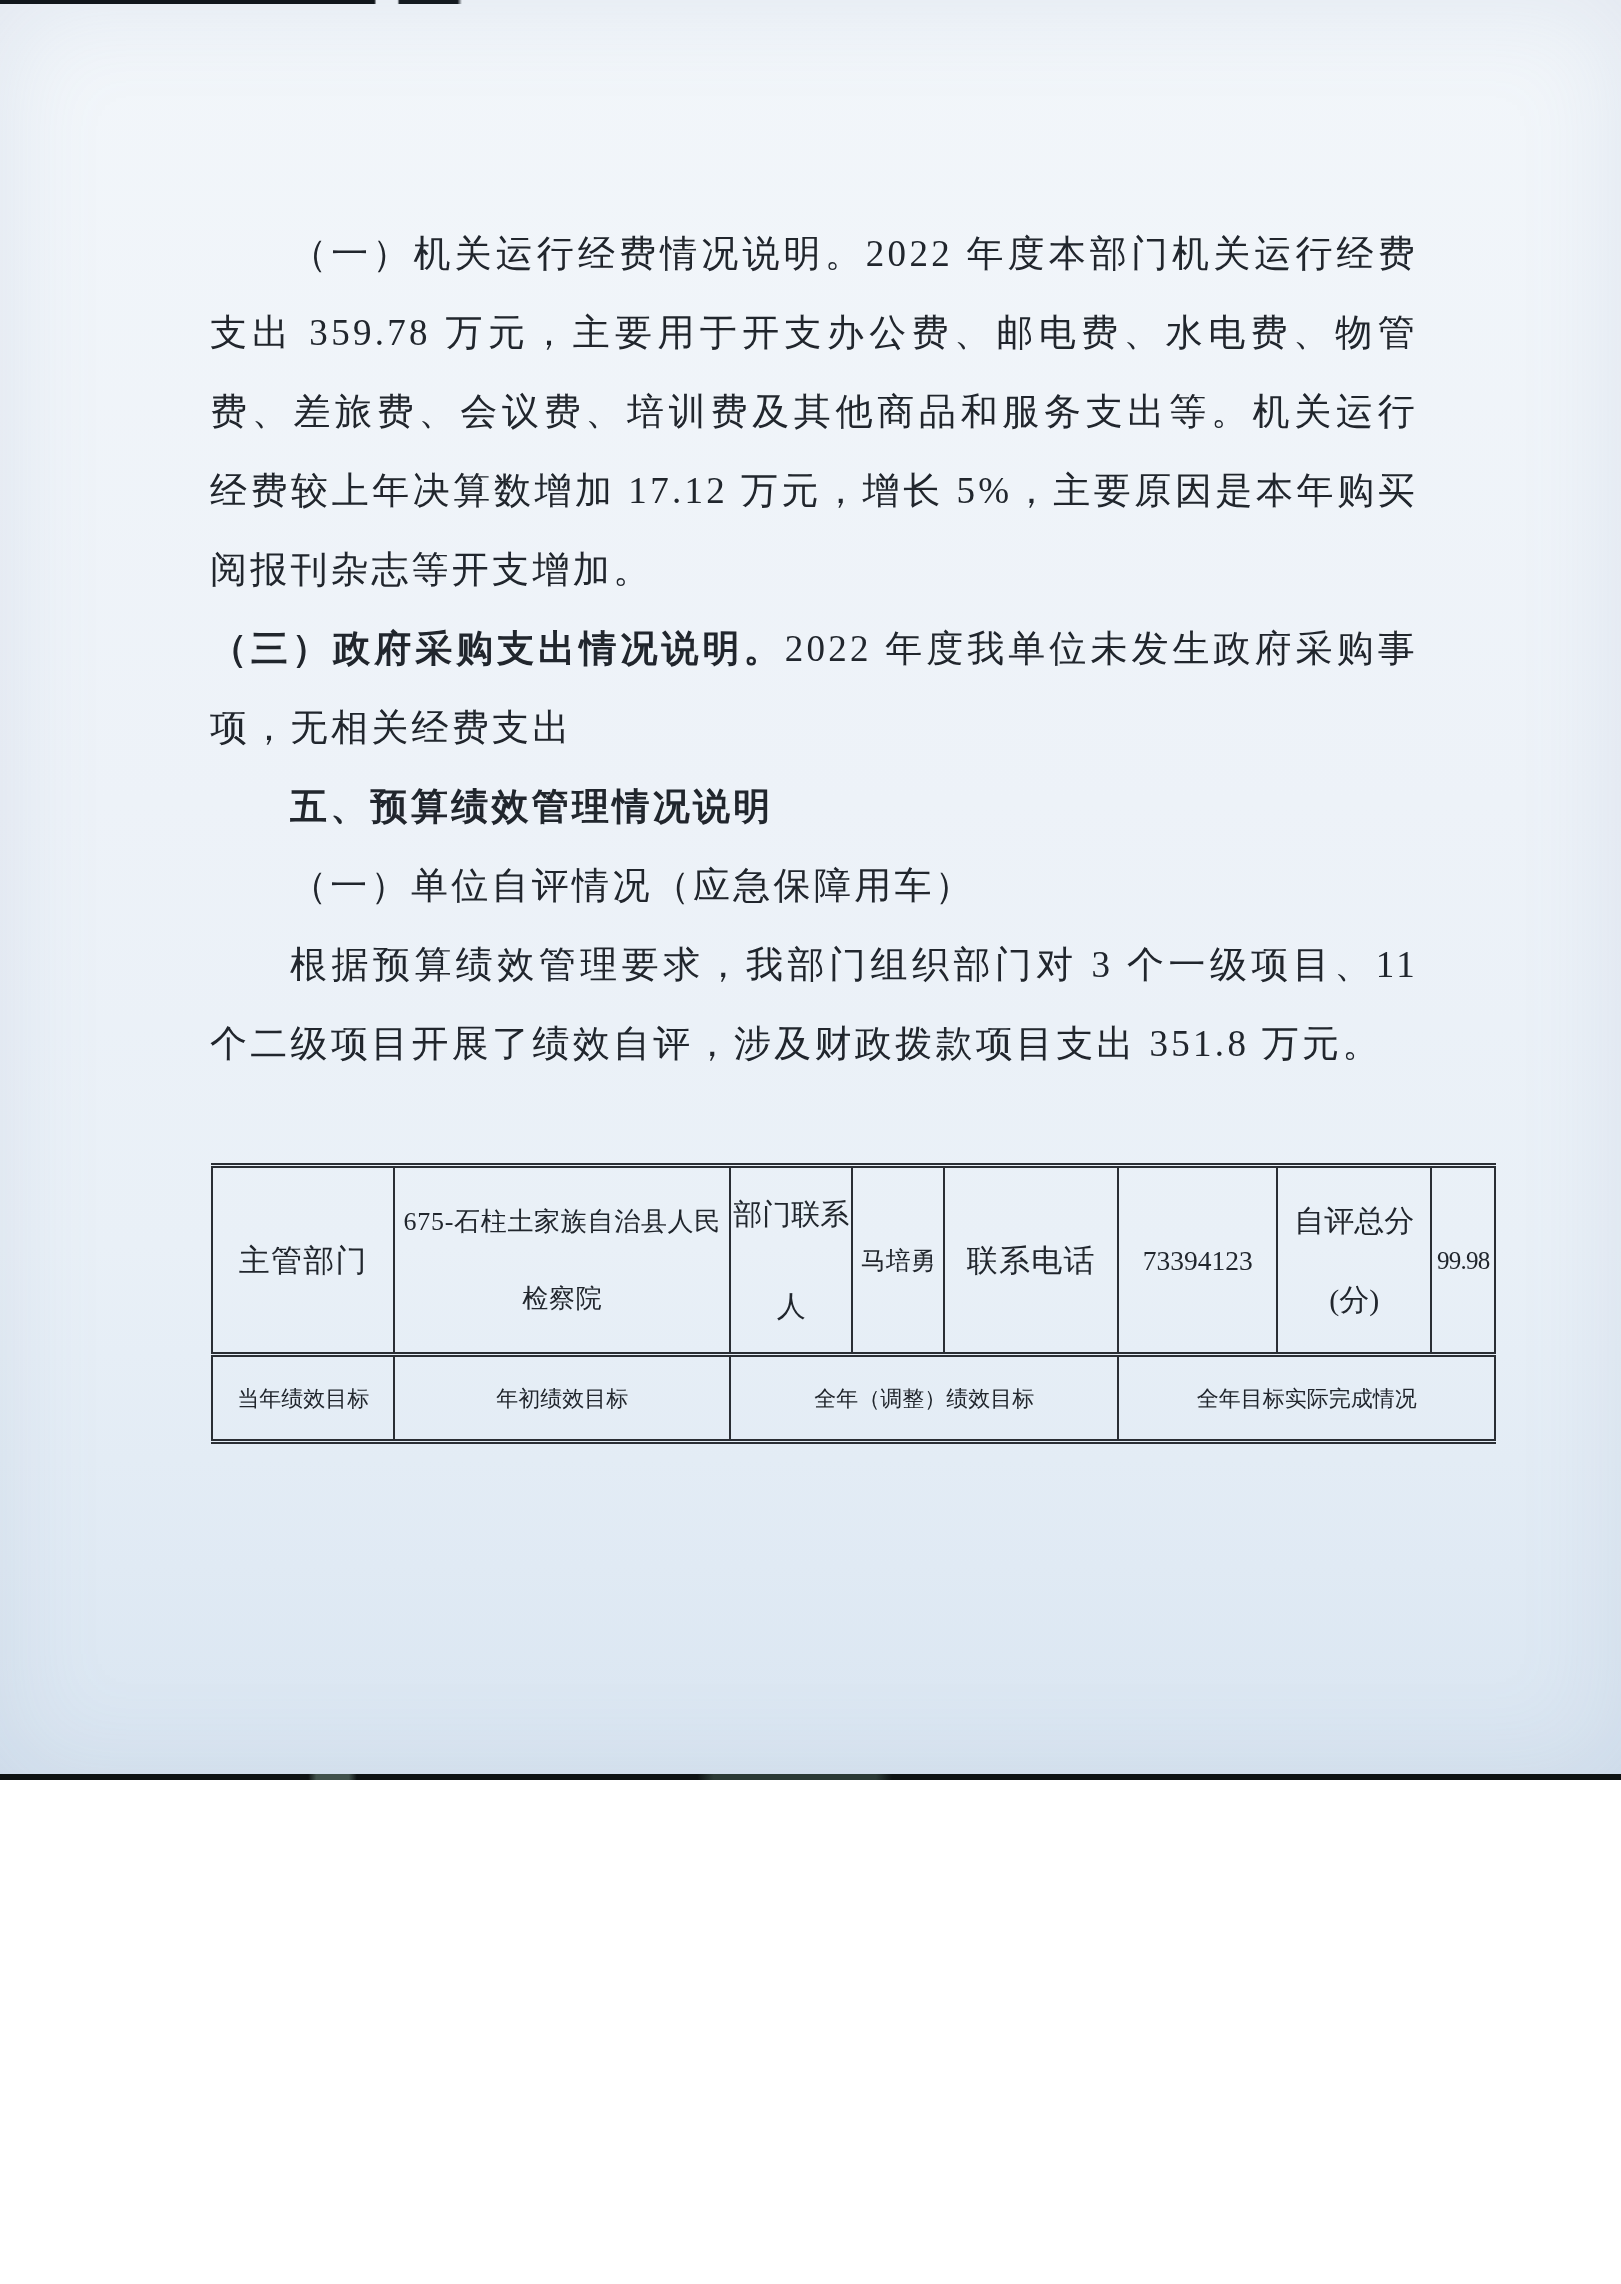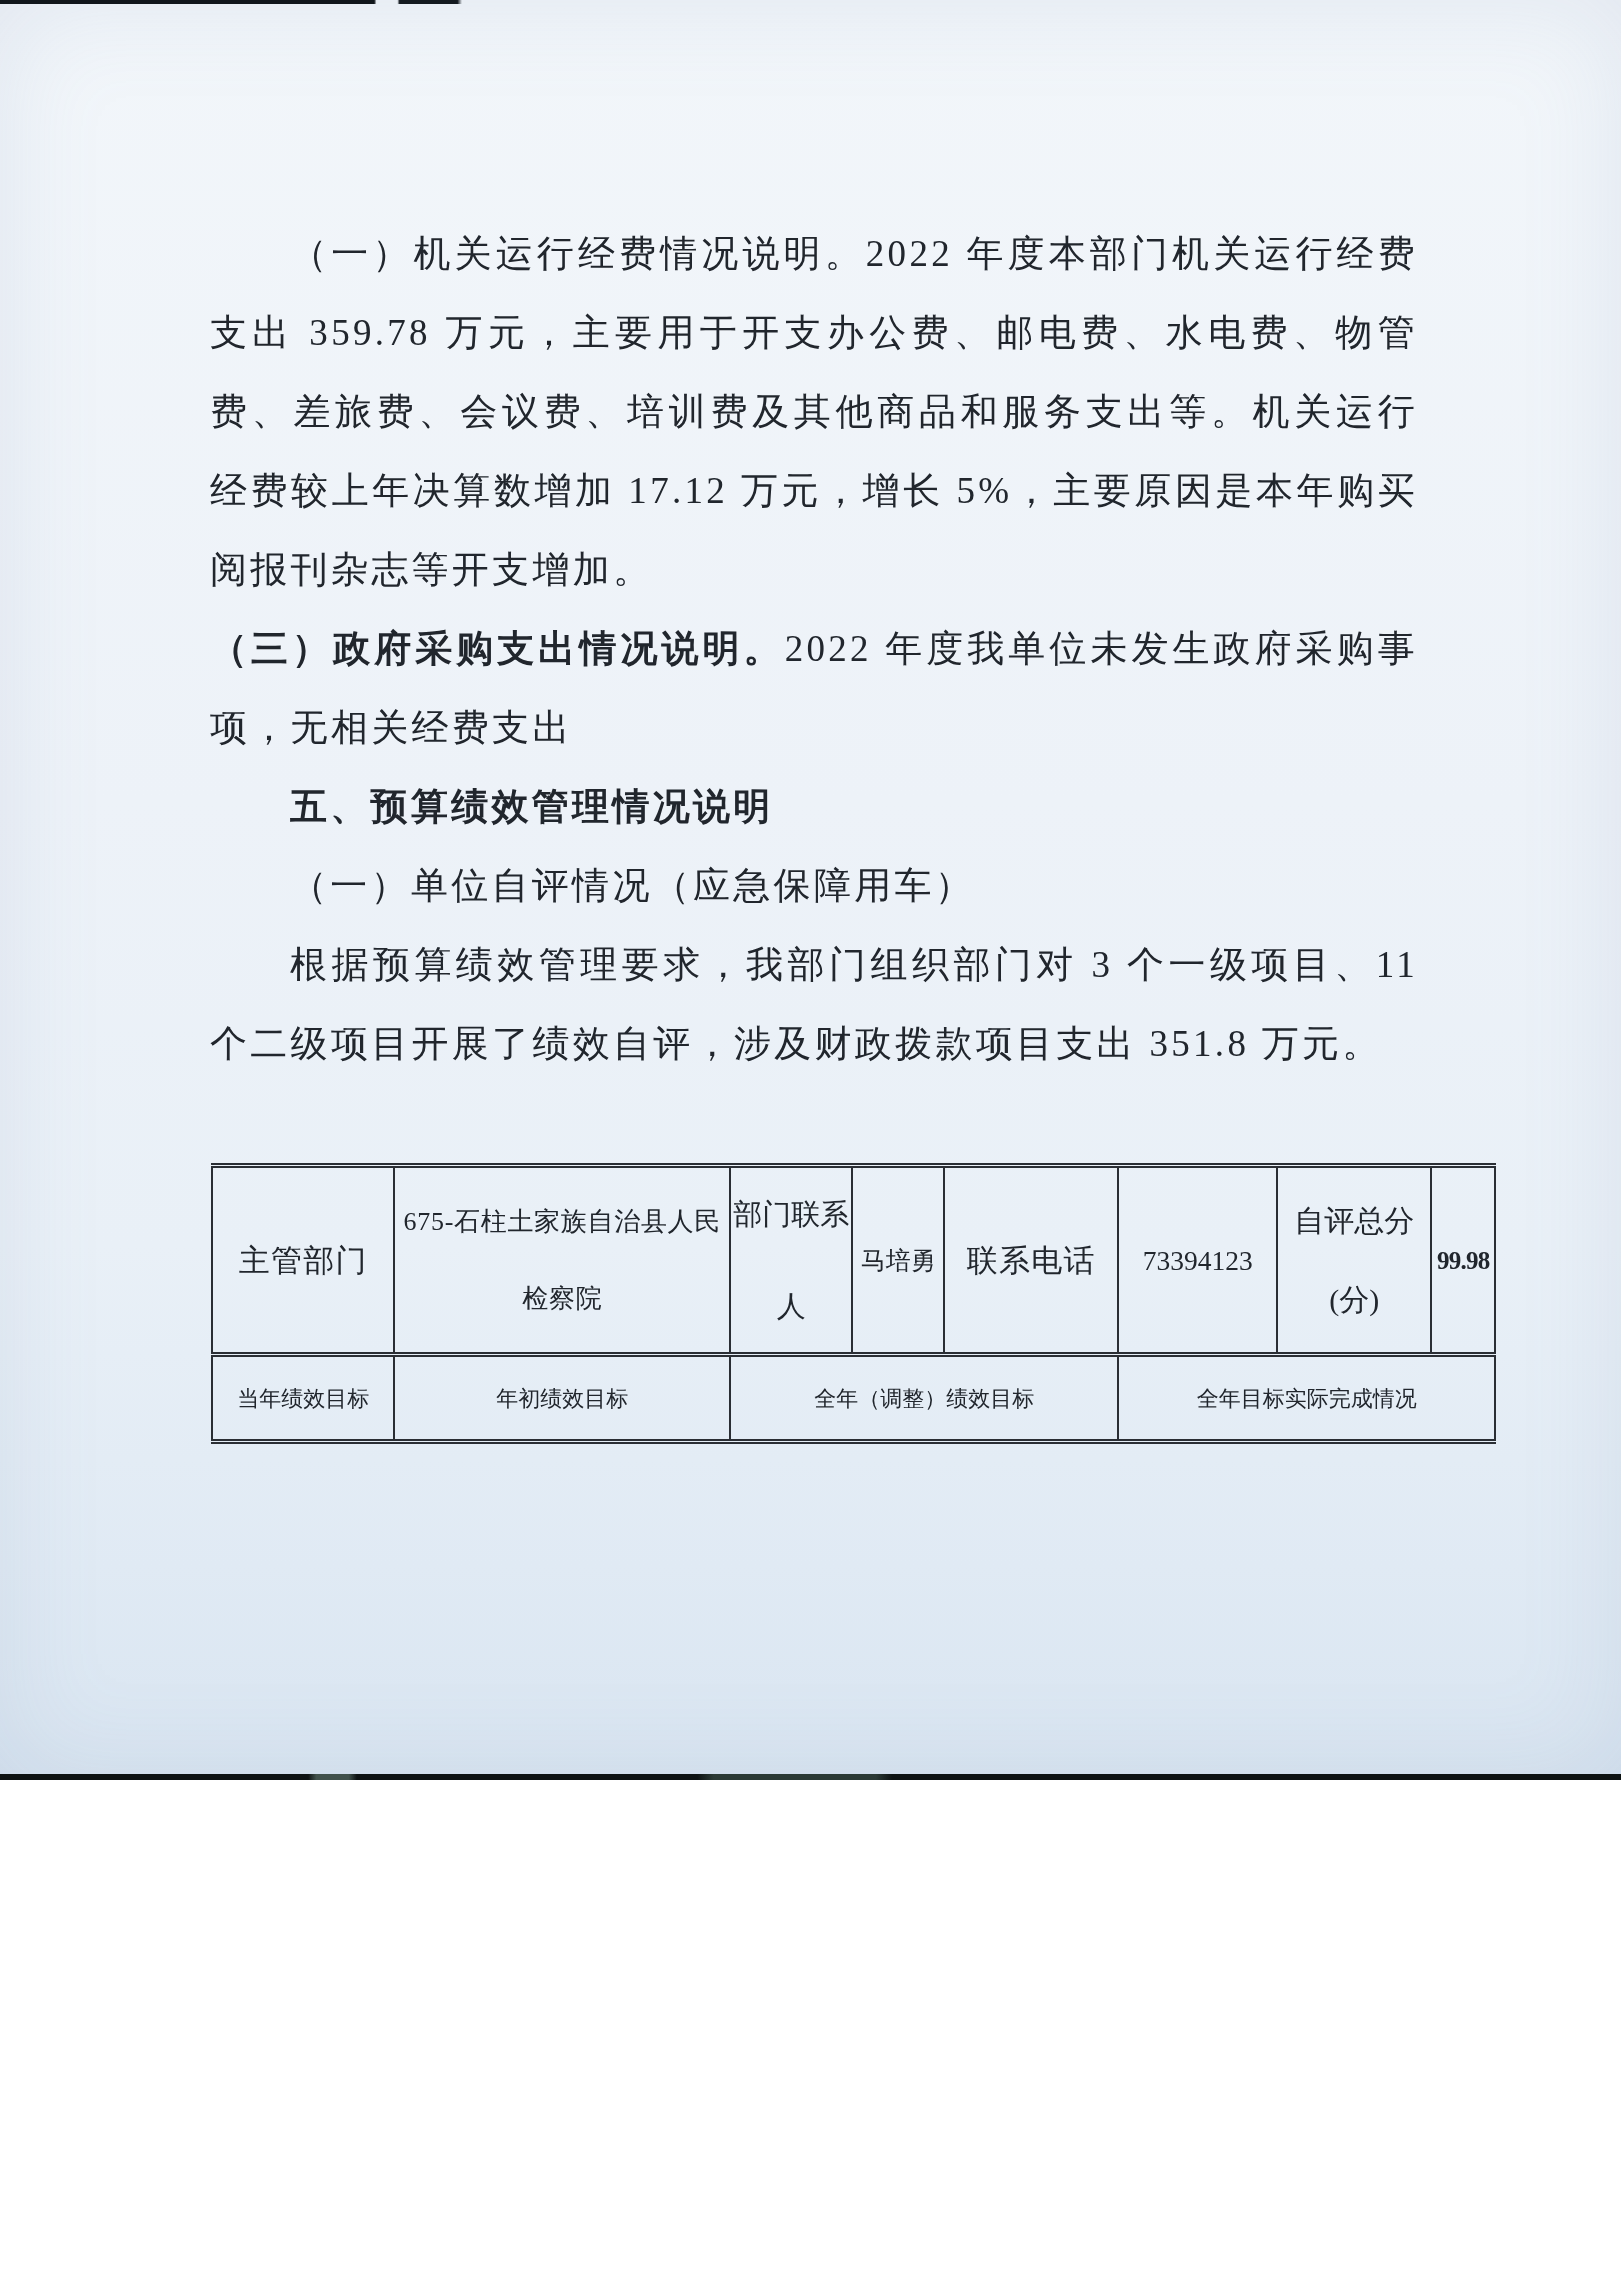--- a/index.html
+++ b/index.html
@@ -57,21 +57,21 @@
   }
   tr.r1 td { height: 151px; border-top: 5.9px double #2a2e34; border-bottom: 5.9px double #2a2e34; }
   tr.r2 td { height: 82px; border-bottom: 5.9px double #2a2e34; }
   .th { font-weight: normal; font-size: 31px; letter-spacing: 1.3px; line-height: 79px; }
   .th-contact { font-size: 29px; letter-spacing: 0; line-height: 92px; }
   .th-score { font-size: 30px; letter-spacing: 0; margin-top: 9px; }
   tr.r2 .th { font-size: 22px; letter-spacing: 0; }
   .val { font-size: 27.5px; line-height: 73px; letter-spacing: 0; border-radius: 9px; }
   .val-dept { font-size: 26px; line-height: 77px; letter-spacing: 0.7px; }
   .val-name { font-size: 25px; }
-  .val-score { font-size: 25px; letter-spacing: -0.7px; padding: 0; font-weight: bold; }
+  .val-score { font-size: 25px; letter-spacing: -0.7px; padding: 0; }
   .footer {
     position: absolute;
     left: 215px;
     top: 2045px;
     font-size: 27.5px;
     letter-spacing: 3.9px;
     color: #2a3038;
   }
 </style>
 </head>

